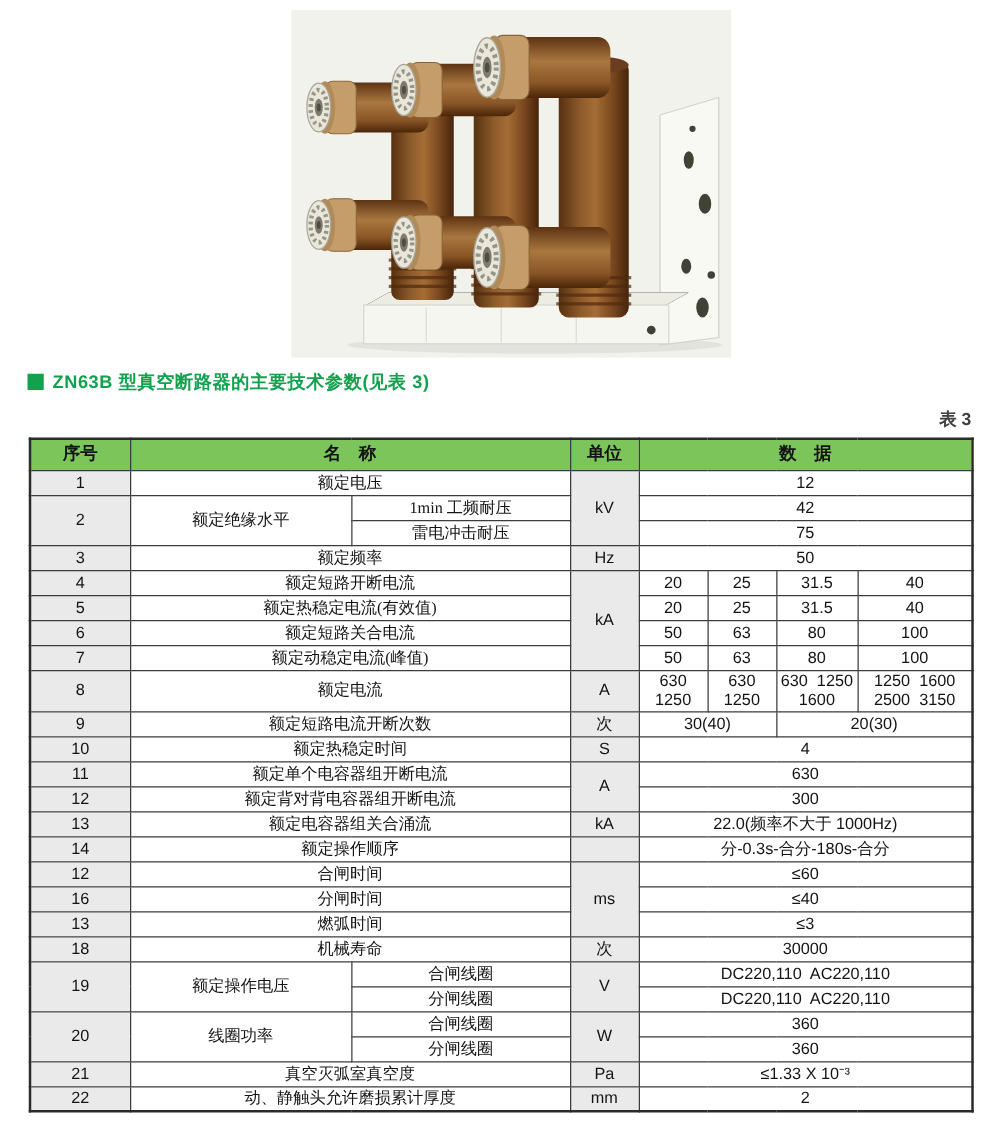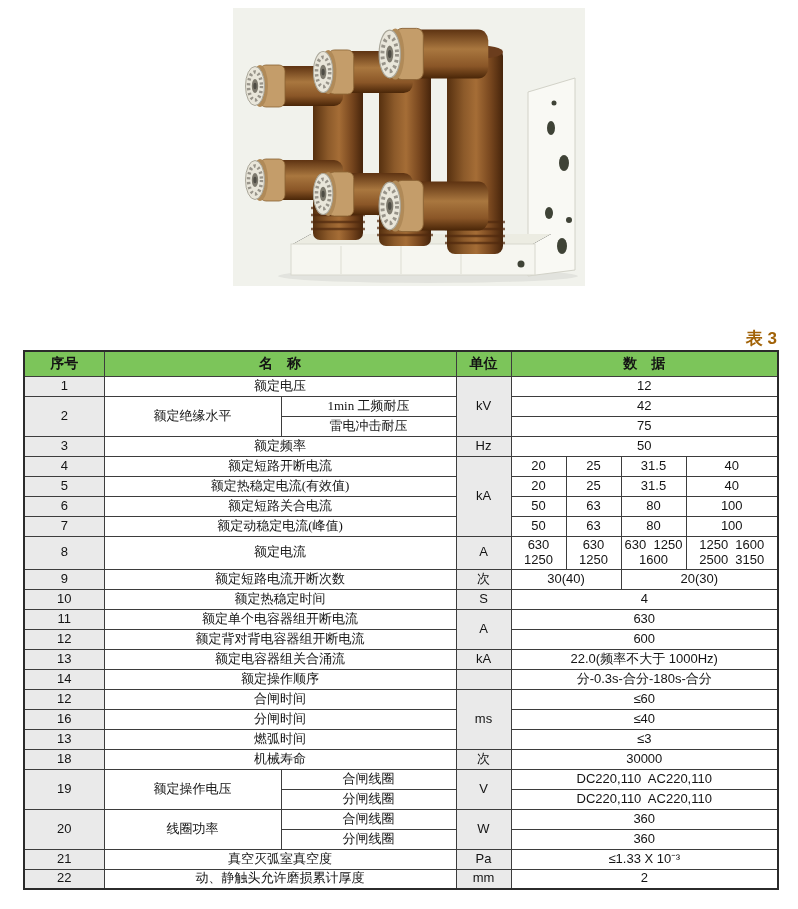--- a/index.html
+++ b/index.html
@@ -17,21 +17,21 @@
   
   .photo{position:absolute;left:233px;top:8px;width:352px;height:278px;background:#f1f2ec;}
   .photo svg{display:block;width:100%;height:100%;}
 
   
   .heading{position:absolute;left:22px;top:296px;display:flex;align-items:center;gap:7px;}
   .heading .sq{width:13px;height:13px;background:var(--heading-green);flex:0 0 auto;}
   .heading .txt{color:var(--heading-green);font-weight:bold;font-size:14.5px;letter-spacing:0.5px;}
 
   
-  .caption{position:absolute;right:21px;top:327px;font-size:17px;color:#a16207;font-weight:bold;}
+  .caption{position:absolute;right:21px;top:327px;font-size:14px;color:#404040;font-weight:bold;}
 
   
   table.params{position:absolute;left:23px;top:350px;width:754px;border-collapse:collapse;
     table-layout:fixed;border:2px solid var(--border-dark);}
   table.params th, table.params td{border:1px solid var(--border-inner);
     text-align:center;vertical-align:middle;color:#141414;
     white-space:pre-wrap;line-height:1.12;padding:1px 2px;overflow:hidden;}
   table.params th{background:var(--table-header-bg);height:25px;font-size:14px;
     font-weight:bold;font-family:"Liberation Serif", serif;}
   table.params td{height:20px;font-size:13px;}
@@ -120,20 +120,24 @@
       <use href="#bushing" transform="translate(16,78)"></use>
       <use href="#bushing" transform="translate(84,64) scale(1.02,1.05)"></use>
       <use href="#bushing" transform="translate(150,46) scale(1.12,1.22)"></use>
 
       <use href="#bushing" transform="translate(16,172)"></use>
       <use href="#bushing" transform="translate(84,186) scale(1.02,1.05)"></use>
       <use href="#bushing" transform="translate(150,198) scale(1.12,1.22)"></use>
     </svg>
   </div>
 
+  <div class="heading">
+    <span class="sq"></span>
+    <span class="txt">ZN63B 型真空断路器的主要技术参数(见表 3)</span>
+  </div>
 
   <div class="caption">表 3</div>
 
   <table class="params">
     <colgroup>
       <col style="width:80px">
         <col style="width:177px">
         <col style="width:175px">
         <col style="width:55px">
       <col style="width:55px">
@@ -233,21 +237,21 @@
         </tr>
         <tr>
           <td class="cell-index">11</td>
           <td colspan="2" class="cell-name">额定单个电容器组开断电流</td>
           <td rowspan="2" class="cell-unit">A</td>
           <td colspan="4" class="cell-value">630</td>
         </tr>
         <tr>
           <td class="cell-index">12</td>
           <td colspan="2" class="cell-name">额定背对背电容器组开断电流</td>
-          <td colspan="4" class="cell-value">600</td>
+          <td colspan="4" class="cell-value">300</td>
         </tr>
         <tr>
           <td class="cell-index">13</td>
           <td colspan="2" class="cell-name">额定电容器组关合涌流</td>
           <td class="cell-unit">kA</td>
           <td colspan="4" class="cell-value">22.0(频率不大于 1000Hz)</td>
         </tr>
         <tr>
           <td class="cell-index">14</td>
           <td colspan="2" class="cell-name">额定操作顺序</td>

